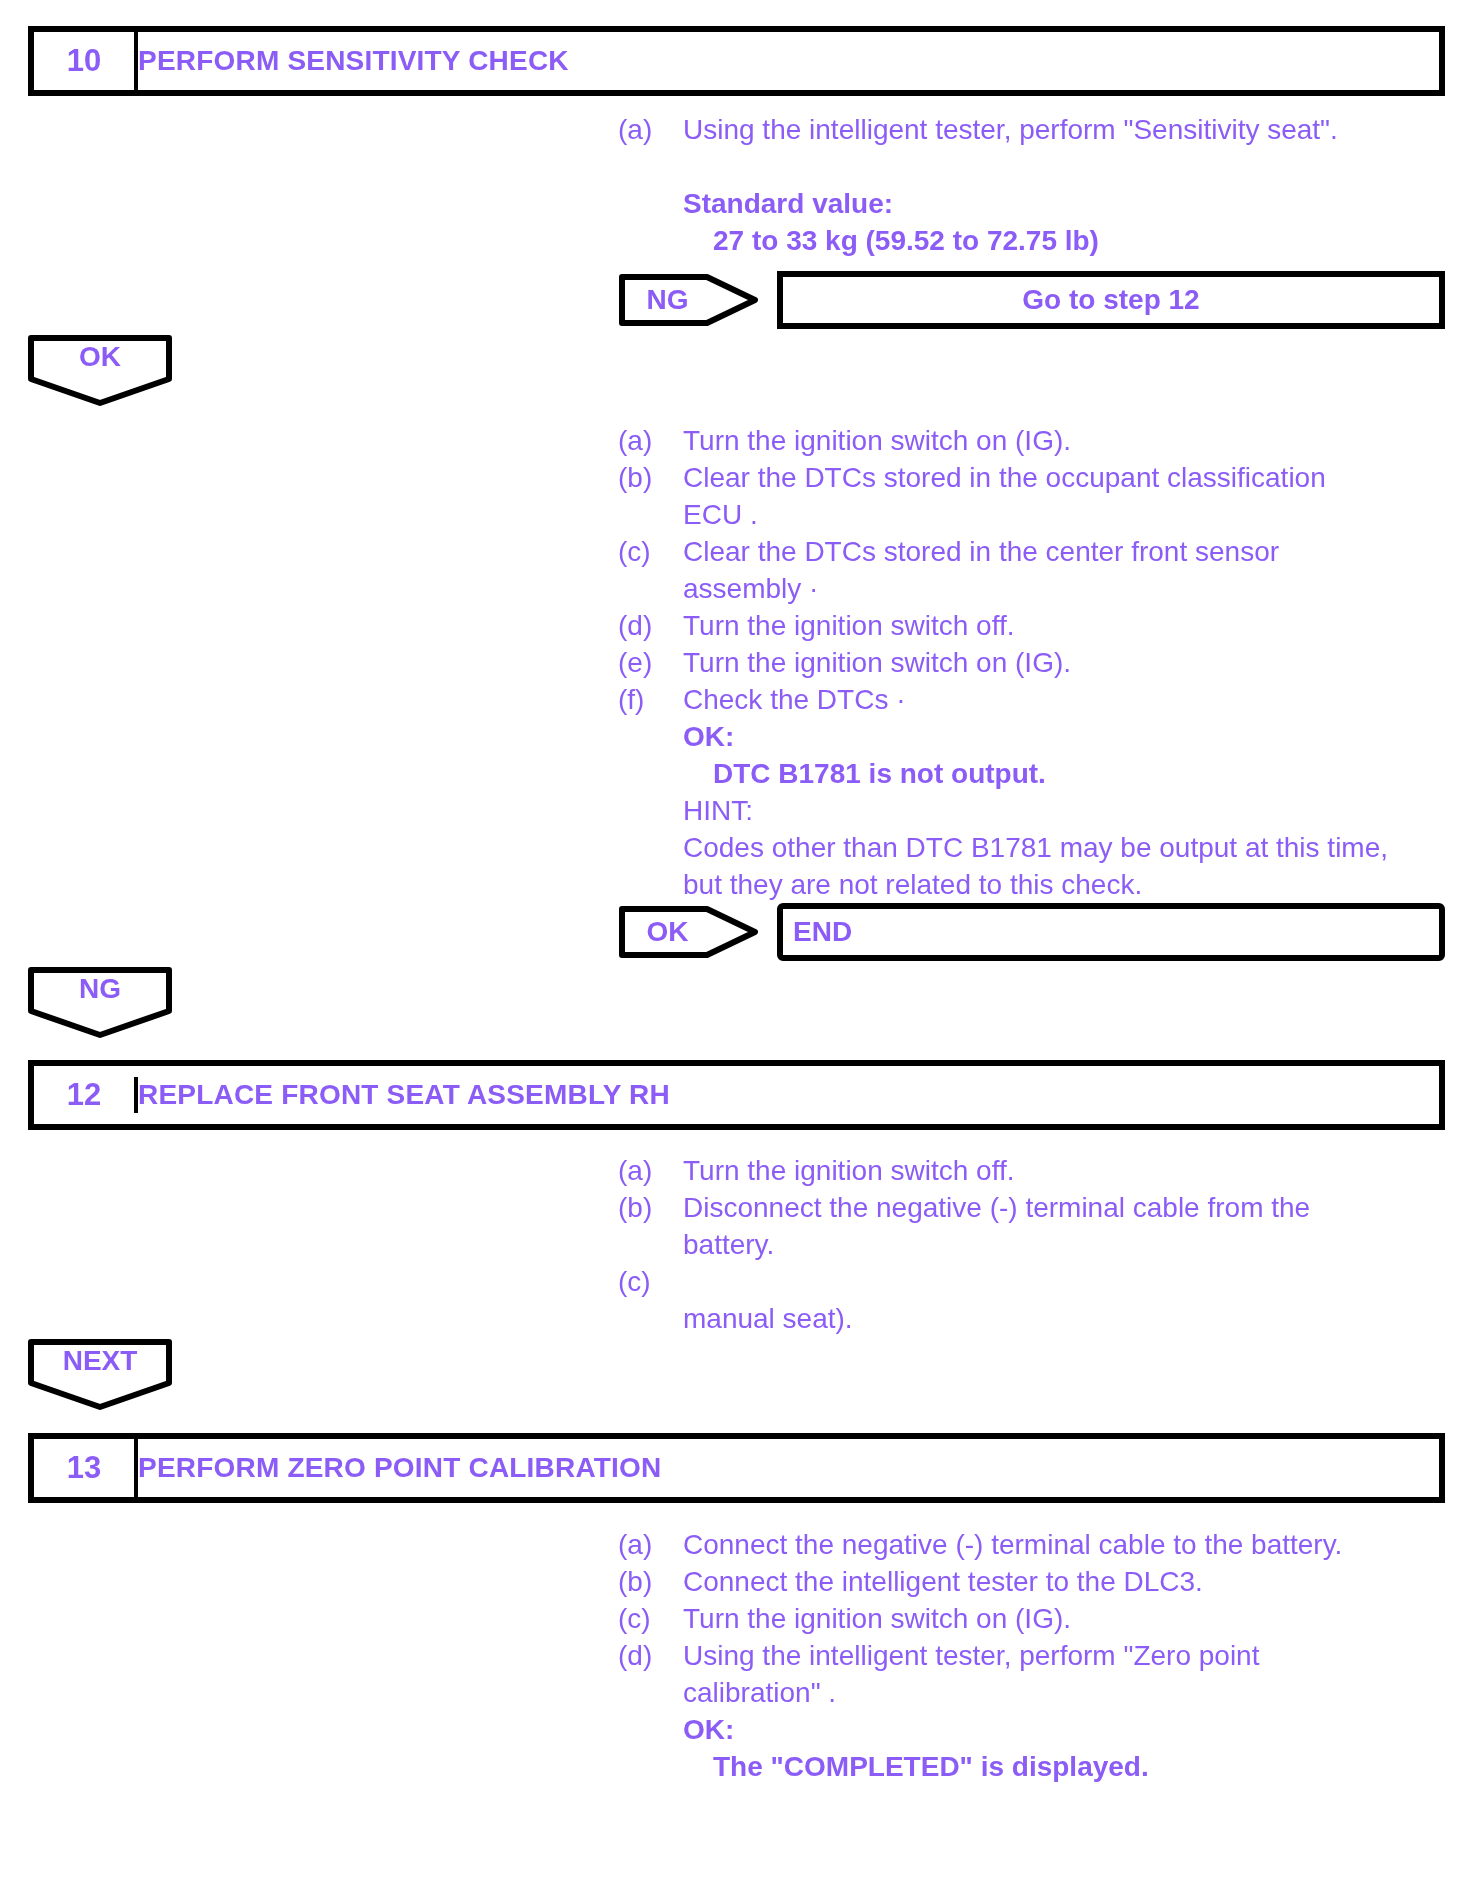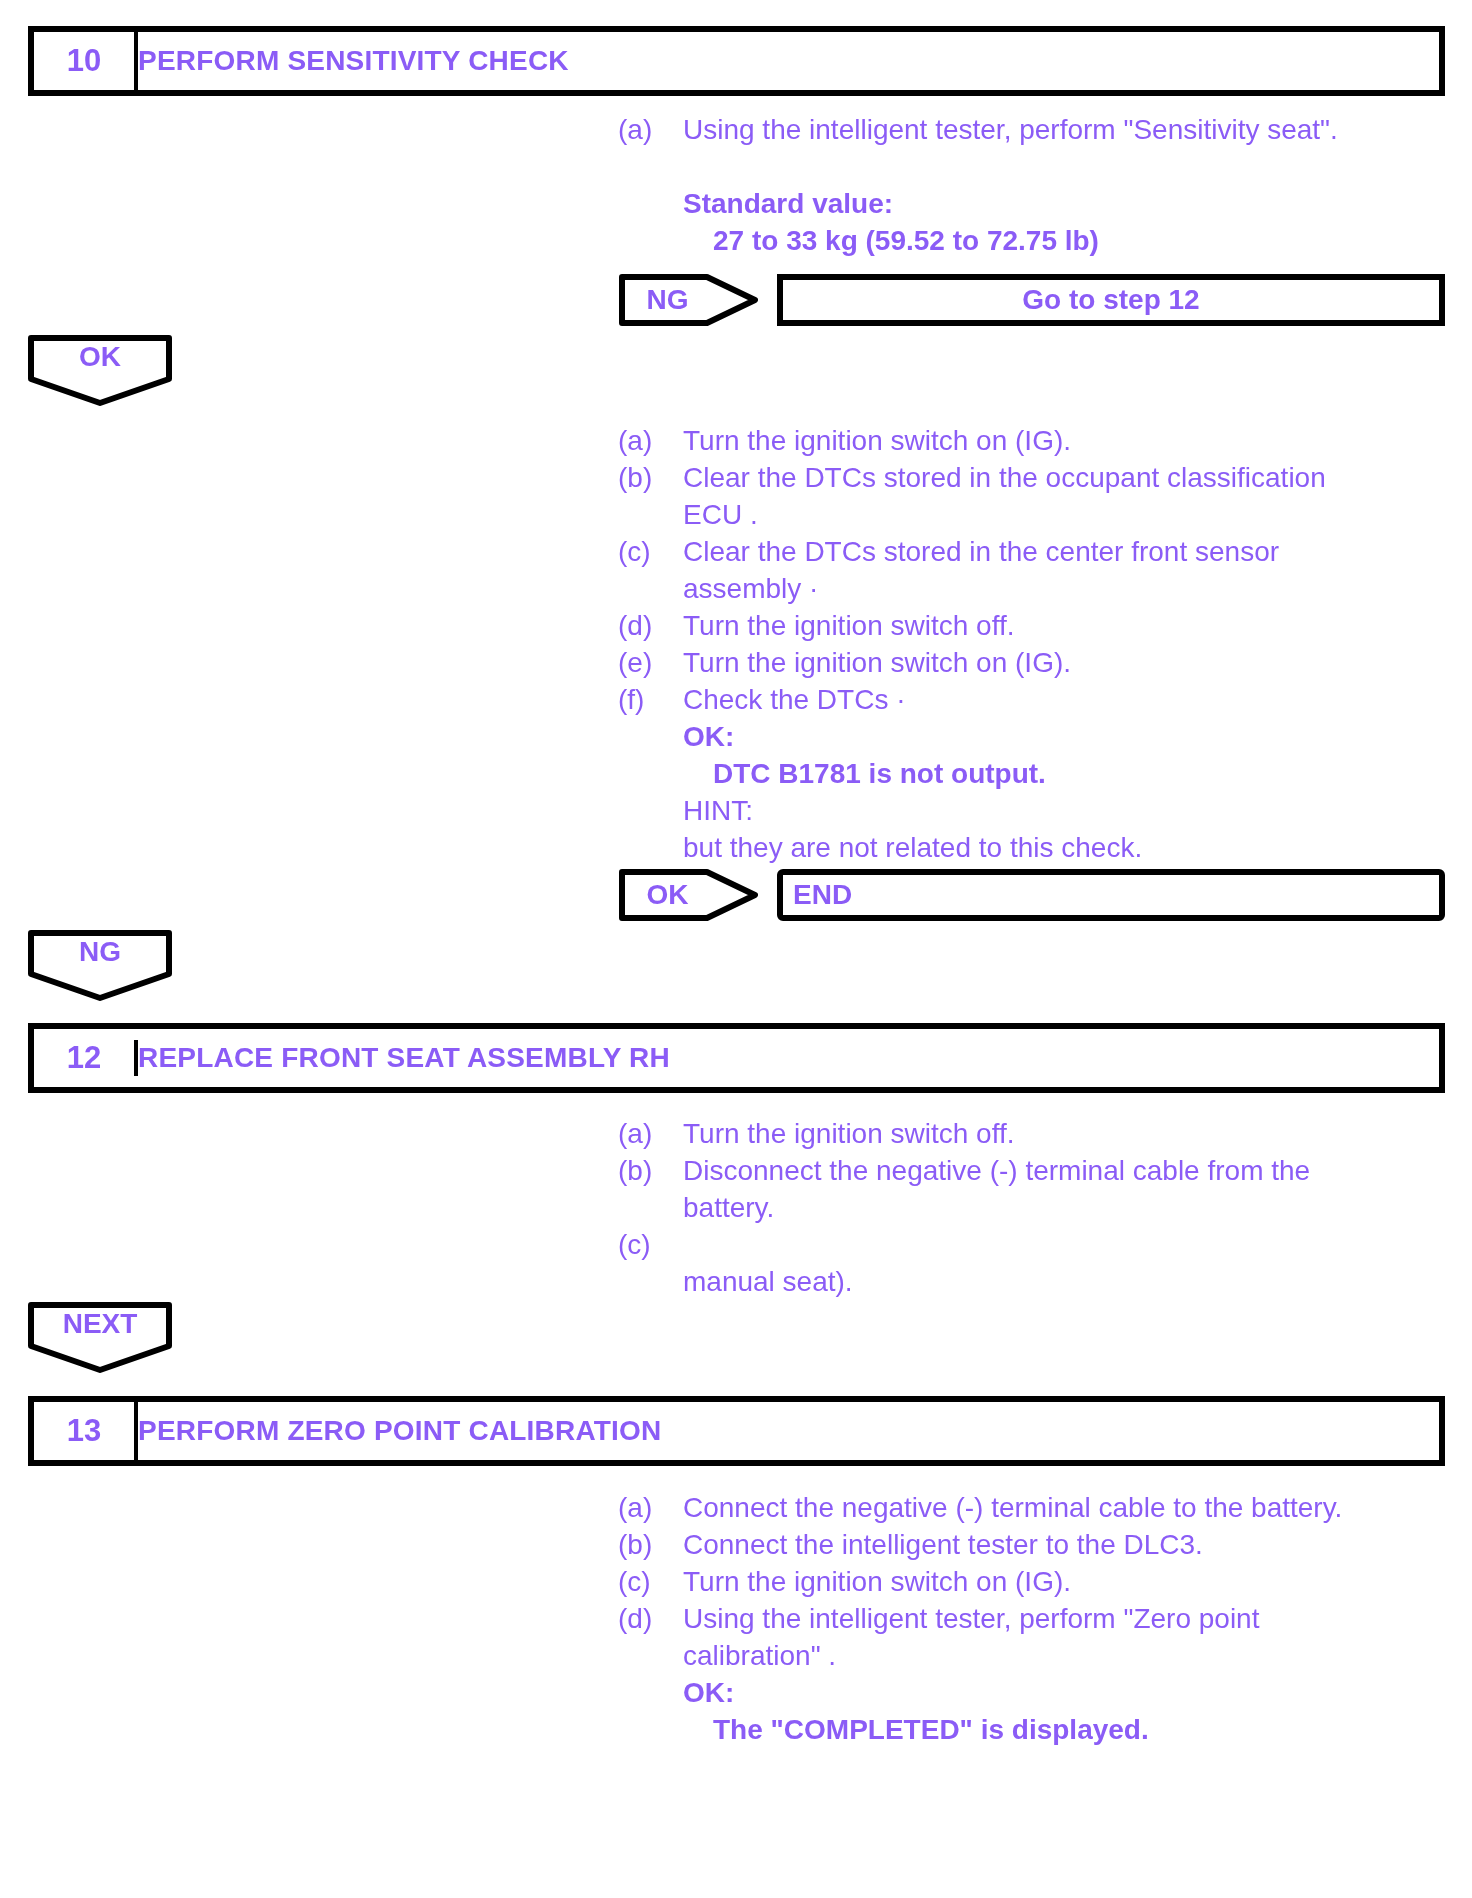--- a/index.html
+++ b/index.html
@@ -52,21 +52,21 @@
   .pent-right{position:relative;width:139px;height:52px;flex:none;}
   .pent-right svg{position:absolute;left:0;top:0;}
   .pent-right .tag{
     position:absolute;left:0;top:0;width:97px;height:52px;
     display:flex;align-items:center;justify-content:center;
     font-size:28px;font-weight:bold;
   }
   .action-box{
     flex:1;
     margin-left:19px;
-    height:52px;
+    height:58px;
     border:6px solid #000;
     box-sizing:border-box;
     display:flex;align-items:center;
     font-size:28px;font-weight:bold;
   }
   .action-box.center{justify-content:center;}
   .action-box.left{justify-content:flex-start;padding-left:10px;border-radius:6px;}
   
   .connector{position:relative;width:144px;height:71px;}
   .connector svg{position:absolute;left:0;top:0;}
@@ -146,20 +146,21 @@
       <span class="lbl">(e)</span>
       <span class="txt">Turn the ignition switch on (IG).</span>
     </div>
     <div class="row item">
       <span class="lbl">(f)</span>
       <span class="txt">Check the DTCs ·</span>
     </div>
     <div class="row cont b">OK:</div>
     <div class="row ind b">DTC B1781 is not output.</div>
     <div class="row cont">HINT:</div>
+    <div class="row cont">Codes other than DTC B1781 may be output at this time,</div>
     <div class="row cont">but they are not related to this check.</div>
   </div>
   <div class="decision-row mt-dec11">
     <div class="pent-right">
       <svg width="139" height="52" viewBox="0 0 139 52">
         <polygon points="3,3 88,3 136,26 88,49 3,49" fill="#ffffff" stroke="#000000" stroke-width="6" stroke-linejoin="round"></polygon>
       </svg>
       <div class="tag">OK</div>
     </div>
     <div class="action-box left">END</div>

